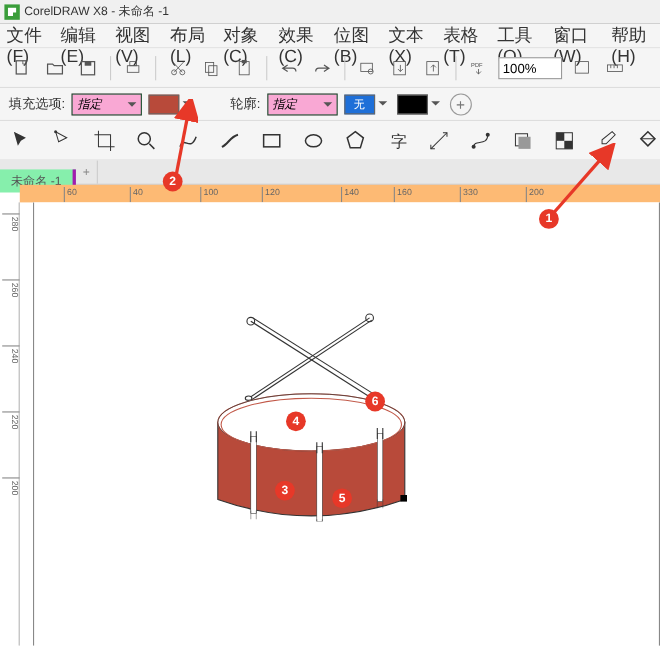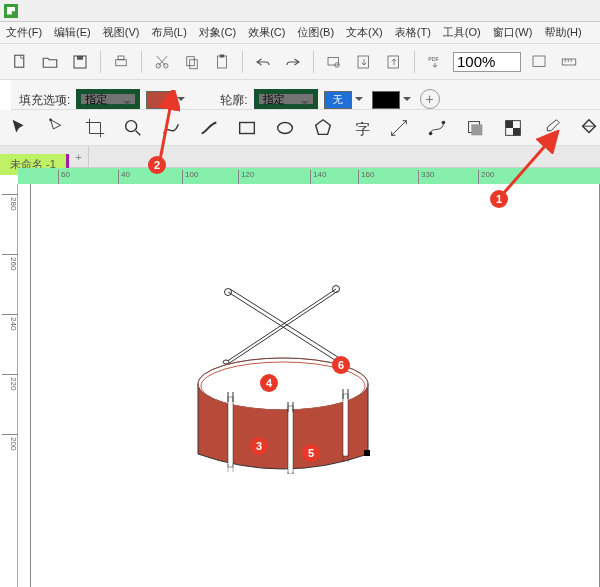--- a/index.html
+++ b/index.html
@@ -1,55 +1,56 @@
 <!DOCTYPE html>
 <html><head>
 <meta charset="utf-8">
 <style>
 * { margin: 0; padding: 0; box-sizing: border-box; font-family: "Microsoft YaHei", Arial, sans-serif; }
 body { background: #fff; width: 600px; height: 587px; overflow: hidden; position: relative; }
 .titlebar { background: #f0f0f0; border-bottom: 1px solid #ccc; height: 22px; display: flex; align-items: center; padding: 0 4px; font-size: 11px; color: #333; }
 .titlebar .logo { width: 14px; height: 14px; background: #3a9d3a; margin-right: 4px; display: flex; align-items: center; justify-content: center; }
 .titlebar .logo::before { content: ""; width: 8px; height: 8px; background: #fff; clip-path: polygon(0 0, 100% 0, 100% 60%, 60% 60%, 60% 100%, 0 100%); }
-.menubar { background: #f5f5f5; height: 22px; display: flex; align-items: center; padding: 0 6px; font-size: 11px; color: #333; gap: 12px; border-bottom: 1px solid #ddd; }
+.menubar { background: #f5f5f5; height: 22px; display: flex; align-items: flex-start; padding: 0 6px; font-size: 16px; color: #333; gap: 12px; border-bottom: 1px solid #ddd; }
 .menubar span { cursor: default; }
 .toolbar1 { background: #f5f5f5; height: 36px; display: flex; align-items: center; padding: 0 8px; gap: 6px; border-bottom: 1px solid #ddd; }
 .tbtn { width: 24px; height: 24px; display: flex; align-items: center; justify-content: center; color: #555; }
 .tbtn svg { width: 18px; height: 18px; }
 .sep { width: 1px; height: 22px; background: #ccc; margin: 0 2px; }
-.zoom-input { width: 68px; height: 20px; border: 1px solid #999; font-size: 15px; padding: 0 3px; background: #fff; }
-.toolbar2 { background: #f5f5f5; height: 30px; display: flex; align-items: flex-end; padding: 0 8px; gap: 6px; font-size: 12px; border-bottom: 1px solid #ddd; margin-left: 11px; }
+.zoom-input { width: 58px; height: 20px; border: 1px solid #999; font-size: 12px; padding: 0 3px; background: #fff; }
+.toolbar2 { background: #f5f5f5; height: 30px; display: flex; align-items: center; padding: 0 8px; gap: 6px; font-size: 12px; border-bottom: 1px solid #ddd; }
 .label { color: #333; }
-.combo { height: 20px; border: 5px solid #14532d; background: #737373; font-size: 11px; padding: 0 16px 0 4px; display: inline-flex; align-items: center; position: relative; min-width: 64px; }
+.combo { height: 20px; border: 1px solid #14532d; background: #f9a8d4; font-size: 11px; padding: 0 16px 0 4px; display: inline-flex; align-items: center; position: relative; min-width: 64px; font-style: italic; }
 .combo::after { content: ""; position: absolute; right: 4px; top: 7px; border: 4px solid transparent; border-top-color: #555; }
 .swatch { width: 28px; height: 18px; border: 1px solid #666; display: inline-flex; align-items: center; position: relative; }
 .swatch::after { content: ""; position: absolute; right: -12px; top: 5px; border: 4px solid transparent; border-top-color: #555; }
 .swatch-wrap { display: inline-flex; align-items: center; padding-right: 14px; }
 .toolbar3 { background: #f5f5f5; height: 36px; display: flex; align-items: center; padding: 0 8px; gap: 16px; border-bottom: 1px solid #ddd; }
 .toolbar3 .tbtn { width: 26px; height: 26px; }
 .toolbar3 svg { width: 22px; height: 22px; }
 .tabbar { background: #e8e8e8; height: 22px; display: flex; align-items: center; font-size: 11px; border-bottom: 1px solid #ccc; }
-.tab { padding: 0 10px; height: 100%; display: flex; align-items: center; background: #bef264; border-right: 3px solid #a21caf; color: #555; margin-top: 16px; }
+.tab { padding: 0 10px; height: 100%; display: flex; align-items: center; background: #86efac; border-right: 3px solid #a21caf; color: #555; margin-top: 16px; }
 .tab-add { width: 20px; height: 100%; display: flex; align-items: center; justify-content: center; color: #888; border-right: 1px solid #ccc; }
-.ruler-h { position: absolute; left: 18px; right: 0; top: 168px; height: 28px; background: #86efac; border-bottom: 3px solid #be185d; font-size: 8px; color: #666; }
+.ruler-h { position: absolute; left: 18px; right: 0; top: 168px; height: 28px; background: #fdba74; border-bottom: 3px solid #be185d; font-size: 8px; color: #666; }
 .ruler-h .tick { position: absolute; top: 2px; border-left: 1px solid #888; height: 14px; padding-left: 2px; }
 .ruler-v { position: absolute; left: 0; top: 184px; bottom: 0; width: 18px; background: #fff; border-right: 1px solid #aaa; font-size: 8px; color: #666; }
 .ruler-v .tick { position: absolute; left: 2px; border-top: 1px solid #888; width: 16px; writing-mode: vertical-rl; padding-top: 2px; }
 .canvas { position: absolute; left: 18px; top: 184px; right: 0; bottom: 0; background: #fff; overflow: hidden; }
 .page-shadow { position: absolute; left: 12px; top: -8px; width: 570px; height: 700px; border: 1px solid #888; box-shadow: 3px 3px 0 #bbb; background: #fff; }
 .drum { position: absolute; left: 160px; top: 70px; }
 .marker { position: absolute; width: 18px; height: 18px; border-radius: 50%; background: #e73828; color: #fff; font-size: 11px; display: flex; align-items: center; justify-content: center; font-weight: bold; }
 .arrow { position: absolute; pointer-events: none; }
 .plus-circle { width: 20px; height: 20px; border: 1px solid #999; border-radius: 50%; display: flex; align-items: center; justify-content: center; color: #777; font-size: 14px; }
 </style>
 </head>
 <body>
 
 <div class="titlebar">
   <span class="logo"></span>
+  <span>CorelDRAW X8 - 未命名 -1</span>
 </div>
 
 <div class="menubar">
   <span>文件(F)</span>
   <span>编辑(E)</span>
   <span>视图(V)</span>
   <span>布局(L)</span>
   <span>对象(C)</span>
   <span>效果(C)</span>
   <span>位图(B)</span>

